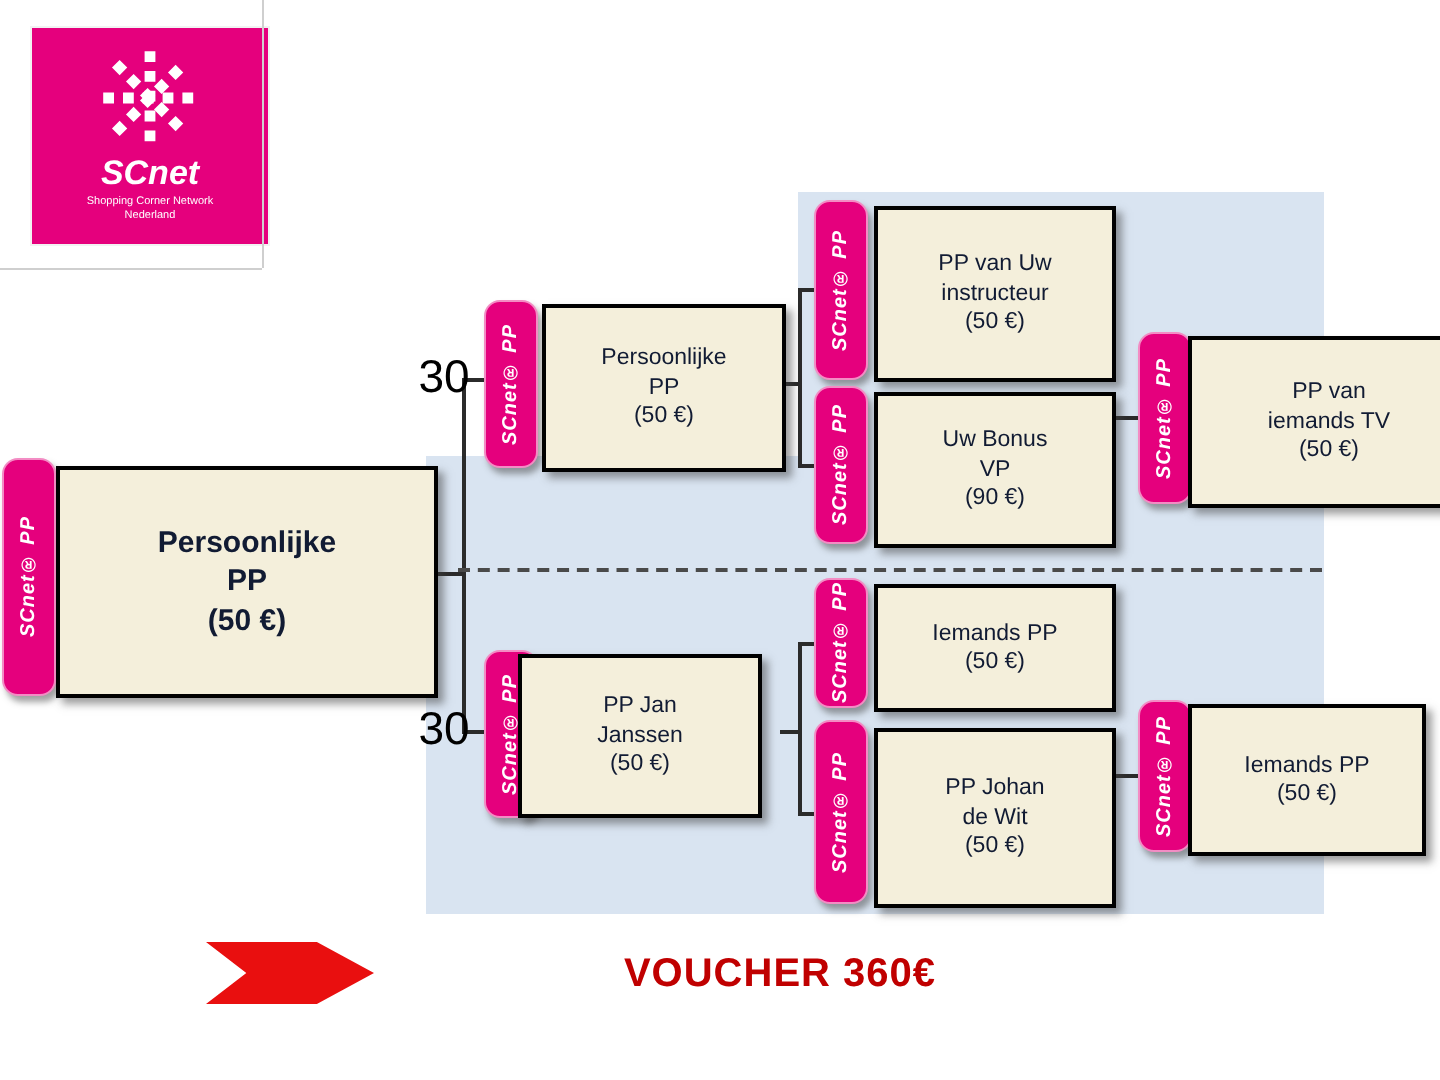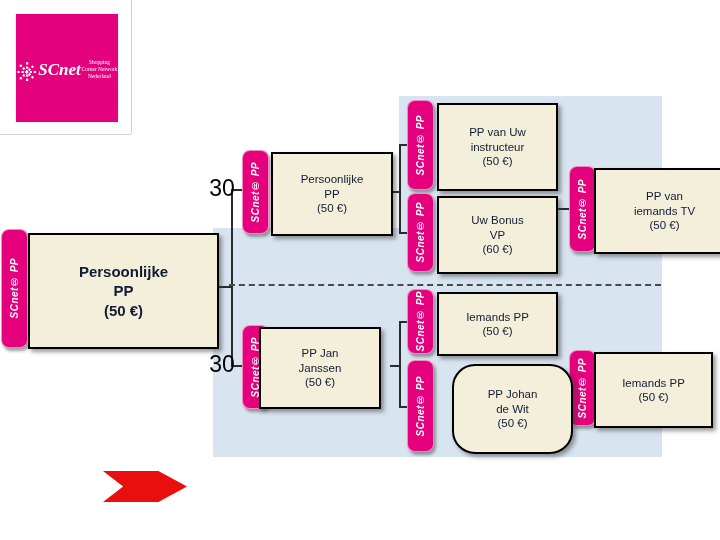--- a/index.html
+++ b/index.html
@@ -1,21 +1,21 @@
 <!DOCTYPE html>
 <html><head>
 <meta charset="utf-8">
 <style>
   html,body{margin:0;padding:0;}
   body{font-family:"Liberation Sans", sans-serif;}
   #slide{position:relative;width:720px;height:540px;background:#ffffff;overflow:hidden;}
   .abs{position:absolute;}
 
   
-  .logo{left:16px;top:14px;width:102px;height:108px;background:#e5007d;display:flex;flex-direction:row;align-items:center;justify-content:flex-start;box-shadow:0 0 0 1px rgba(0,0,0,0.05);font-family:Liberation Serif, serif;}
+  .logo{left:16px;top:14px;width:118px;height:108px;background:#e5007d;display:flex;flex-direction:column;align-items:center;justify-content:flex-start;box-shadow:0 0 0 1px rgba(0,0,0,0.05);}
   .logo svg{margin-top:8px;}
   .logo-brand{color:#fff;font-style:italic;font-weight:bold;font-size:17px;line-height:1;margin-top:2px;}
   .logo-tagline{color:#fff;font-size:5.5px;text-align:center;margin-top:3px;line-height:1.3;width:90px;}
   .frame-v{left:131px;top:0;width:1px;height:134px;background:#cfcfcf;}
   .frame-h{left:0;top:134px;width:131px;height:1px;background:#cfcfcf;}
   .title{left:138px;top:34px;width:560px;font-size:40px;color:#171717;letter-spacing:0.5px;}
 
   
   .panel{background:#d9e4f1;}
   .panel-top{left:399px;top:96px;width:263px;height:132px;}
@@ -113,30 +113,31 @@
 PP
 (50 €)</div>
   <div class="abs card" style="left:271px;top:152px;width:118px;height:80px;">Persoonlijke
 PP
 (50 €)</div>
   <div class="abs card" style="left:437px;top:103px;width:117px;height:84px;">PP van Uw
 instructeur
 (50 €)</div>
   <div class="abs card" style="left:437px;top:196px;width:117px;height:74px;">Uw Bonus
 VP
-(60 €)</div>
+(90 €)</div>
   <div class="abs card" style="left:594px;top:168px;width:115px;height:82px;padding-left:11px;">PP van
 iemands TV
 (50 €)</div>
   <div class="abs card" style="left:437px;top:292px;width:117px;height:60px;">Iemands PP
 (50 €)</div>
   <div class="abs card" style="left:259px;top:327px;width:118px;height:78px;">PP Jan
 Janssen
 (50 €)</div>
-  <div class="abs card" style="left:452px;top:364px;width:117px;height:86px;border-radius:23px;">PP Johan
+  <div class="abs card" style="left:437px;top:364px;width:117px;height:86px;">PP Johan
 de Wit
 (50 €)</div>
   <div class="abs card" style="left:594px;top:352px;width:115px;height:72px;">Iemands PP
 (50 €)</div>
 
   <div class="abs arrow"></div>
+  <div class="abs voucher">VOUCHER 360€</div>
 
 </div>
 
 </body></html>

